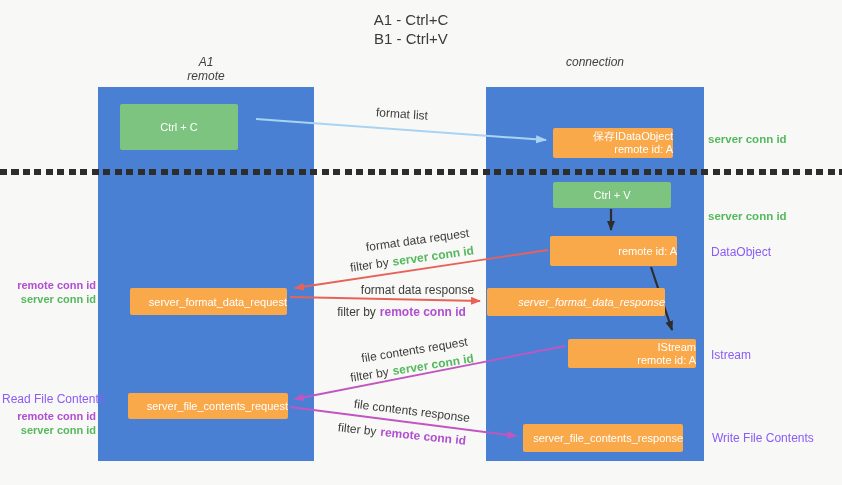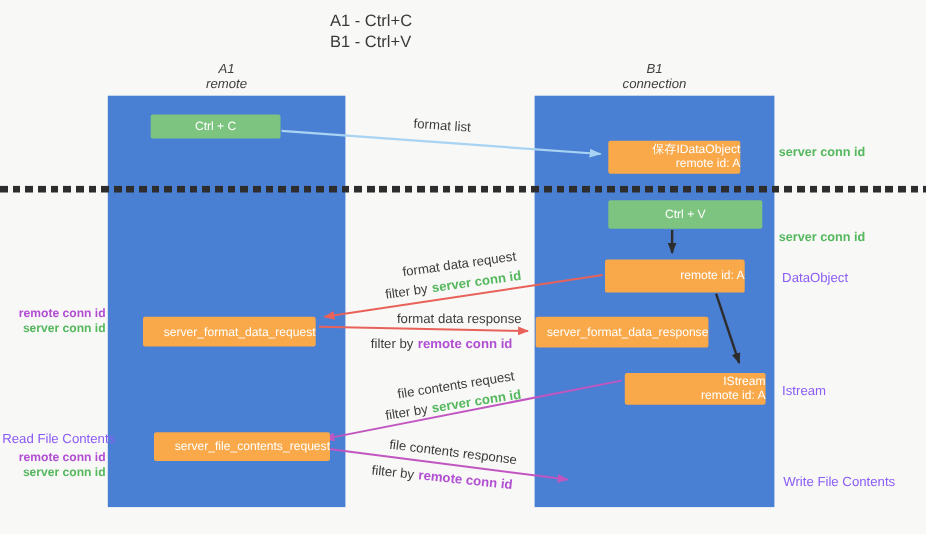--- a/index.html
+++ b/index.html
@@ -6,21 +6,21 @@
     --column-blue:#4a80d4; --box-green:#7cc47f; --box-orange:#f9a84a;
     --label-green:#55b85f; --label-purple:#b14ed2; --arrow-red:#e8625a;
     --arrow-magenta:#c156c1; --arrow-blue:#a9d3f2; --arrow-black:#2d2d2d;
     --text-dark:#3f3f3f; --bg:#f8f8f6;
   }
   *{margin:0;padding:0;box-sizing:border-box;}
   html,body{background:var(--bg);}
   body{font-family:"Liberation Sans",sans-serif;color:var(--text-dark);}
   .canvas{position:relative;width:842px;height:485px;background:var(--bg);overflow:hidden;}
   .abs{position:absolute;}
-  .title{left:300px;top:10px;width:222px;text-align:left;font-size:15px;line-height:19px;color:#3a3a3a;}
+  .title{left:300px;top:10px;width:222px;text-align:center;font-size:15px;line-height:19px;color:#3a3a3a;}
   .colhead{top:56px;text-align:center;font-size:12px;line-height:13.5px;color:#404040;font-style:italic;}
   .col{top:87px;height:374px;background:var(--column-blue);}
   .dotted{left:0;top:169px;width:842px;height:6px;
     background:repeating-linear-gradient(90deg,var(--arrow-black) 0 7px,transparent 7px 11.5px);}
   .node{color:#fff;text-align:center;border-radius:2px;display:flex;flex-direction:column;justify-content:center;}
   .green{background:var(--box-green);}
   .orange{background:var(--box-orange);align-items:flex-end;}
   .node .l{font-size:11px;line-height:13px;}
   .node.one{font-size:11px;}
   .alabel{font-size:12px;text-align:center;color:#3c3c3c;white-space:nowrap;}
@@ -43,21 +43,20 @@
   <div class="abs title">
     <div>A1 - Ctrl+C</div>
     <div>B1 - Ctrl+V</div>
   </div>
 
   <div class="abs colhead" style="left:98px;width:216px;">
     <div>A1</div>
     <div>remote</div>
   </div>
   <div class="abs colhead" style="left:486px;width:218px;">
-    <div>B1</div>
     <div>connection</div>
   </div>
 
   <div class="abs col" style="left:98px;width:216px;"></div>
   <div class="abs col" style="left:486px;width:218px;"></div>
 
   <div class="abs dotted"></div>
 
   <svg class="abs arrows" viewBox="0 0 842 485">
     <defs>
@@ -76,46 +75,49 @@
     </defs>
     <line x1="256" y1="119" x2="546" y2="140" stroke="#a9d3f2" stroke-width="2" marker-end="url(#mblue)"></line>
     <line x1="611" y1="209" x2="611" y2="230" stroke="#2d2d2d" stroke-width="2.2" marker-end="url(#mblack)"></line>
     <line x1="651" y1="267" x2="672" y2="330" stroke="#2d2d2d" stroke-width="2.2" marker-end="url(#mblack)"></line>
     <line x1="548" y1="250" x2="295" y2="288" stroke="#e8625a" stroke-width="1.8" marker-end="url(#mred)"></line>
     <line x1="290" y1="297" x2="480" y2="301" stroke="#e8625a" stroke-width="1.8" marker-end="url(#mred)"></line>
     <line x1="565" y1="346" x2="295" y2="399" stroke="#c156c1" stroke-width="1.8" marker-end="url(#mmag)"></line>
     <line x1="290" y1="407" x2="516" y2="436" stroke="#c156c1" stroke-width="1.8" marker-end="url(#mmag)"></line>
   </svg>
 
-  <div class="abs node green one" style="left:137px;top:104px;width:118px;height:22px;">
+  <div class="abs node green one" style="left:120px;top:104px;width:118px;height:46px;">
     <span>Ctrl + C</span>
   </div>
   <div class="abs node orange one" style="left:130px;top:277px;width:157px;height:27px;margin-top:11px;">
     <span>server_format_data_request</span>
   </div>
-  <div class="abs node orange one" style="left:140px;top:393px;width:160px;height:26px;">
+  <div class="abs node orange one" style="left:128px;top:393px;width:160px;height:26px;">
     <span>server_file_contents_request</span>
   </div>
 
   <div class="abs node orange" style="left:553px;top:128px;width:120px;height:30px;">
     <span class="l">保存IDataObject</span>
     <span class="l">remote id: A</span>
   </div>
-  <div class="abs node green one" style="left:553px;top:182px;width:140px;height:26px;">
+  <div class="abs node green one" style="left:553px;top:182px;width:118px;height:26px;">
     <span>Ctrl + V</span>
   </div>
   <div class="abs node orange" style="left:550px;top:236px;width:127px;height:30px;">
     <span class="l">remote id: A</span>
   </div>
-  <div class="abs node orange one" style="left:487px;top:288px;width:157px;height:28px;">
+  <div class="abs node orange one" style="left:487px;top:288px;width:178px;height:28px;font-style:italic;">
     <span>server_format_data_response</span>
   </div>
   <div class="abs node orange" style="left:568px;top:339px;width:128px;height:29px;">
     <span class="l">IStream</span>
     <span class="l">remote id: A</span>
+  </div>
+  <div class="abs node orange one" style="left:523px;top:424px;width:160px;height:28px;">
+    <span>server_file_contents_response</span>
   </div>
 
   <div class="abs alabel rot-p4" style="left:352px;top:107px;width:100px;">format list</div>
 
   <div class="abs alabel rot-m8" style="left:355px;top:233px;width:125px;">format data request</div>
   <div class="abs alabel rot-m8" style="left:342px;top:252px;width:140px;">
     <span>filter by</span><b class="sv">server conn id</b>
   </div>
 
   <div class="abs alabel" style="left:355px;top:283px;width:125px;">format data response</div>

